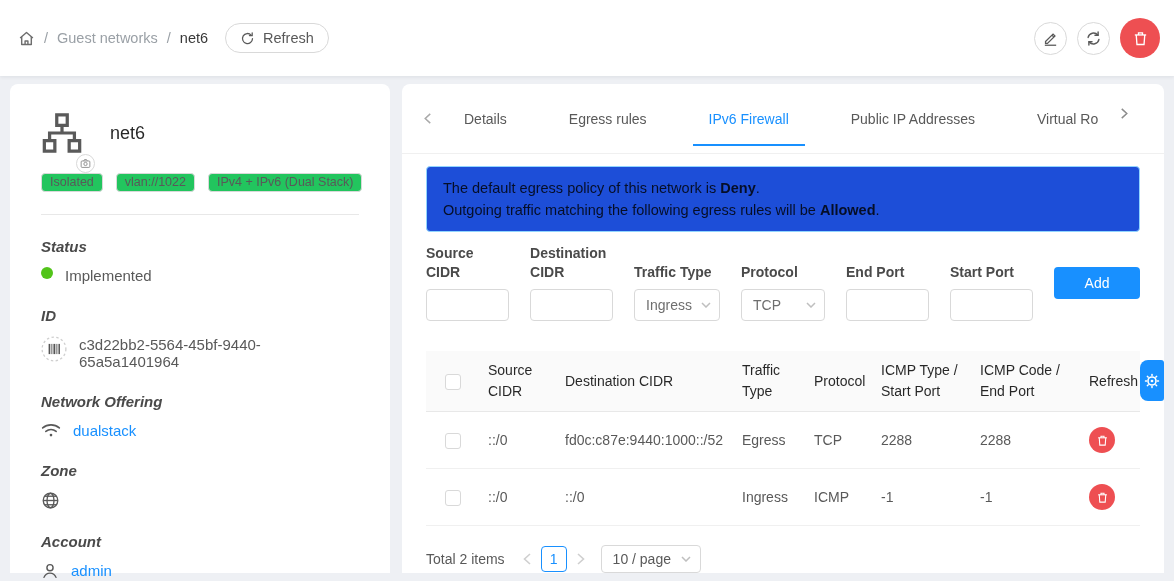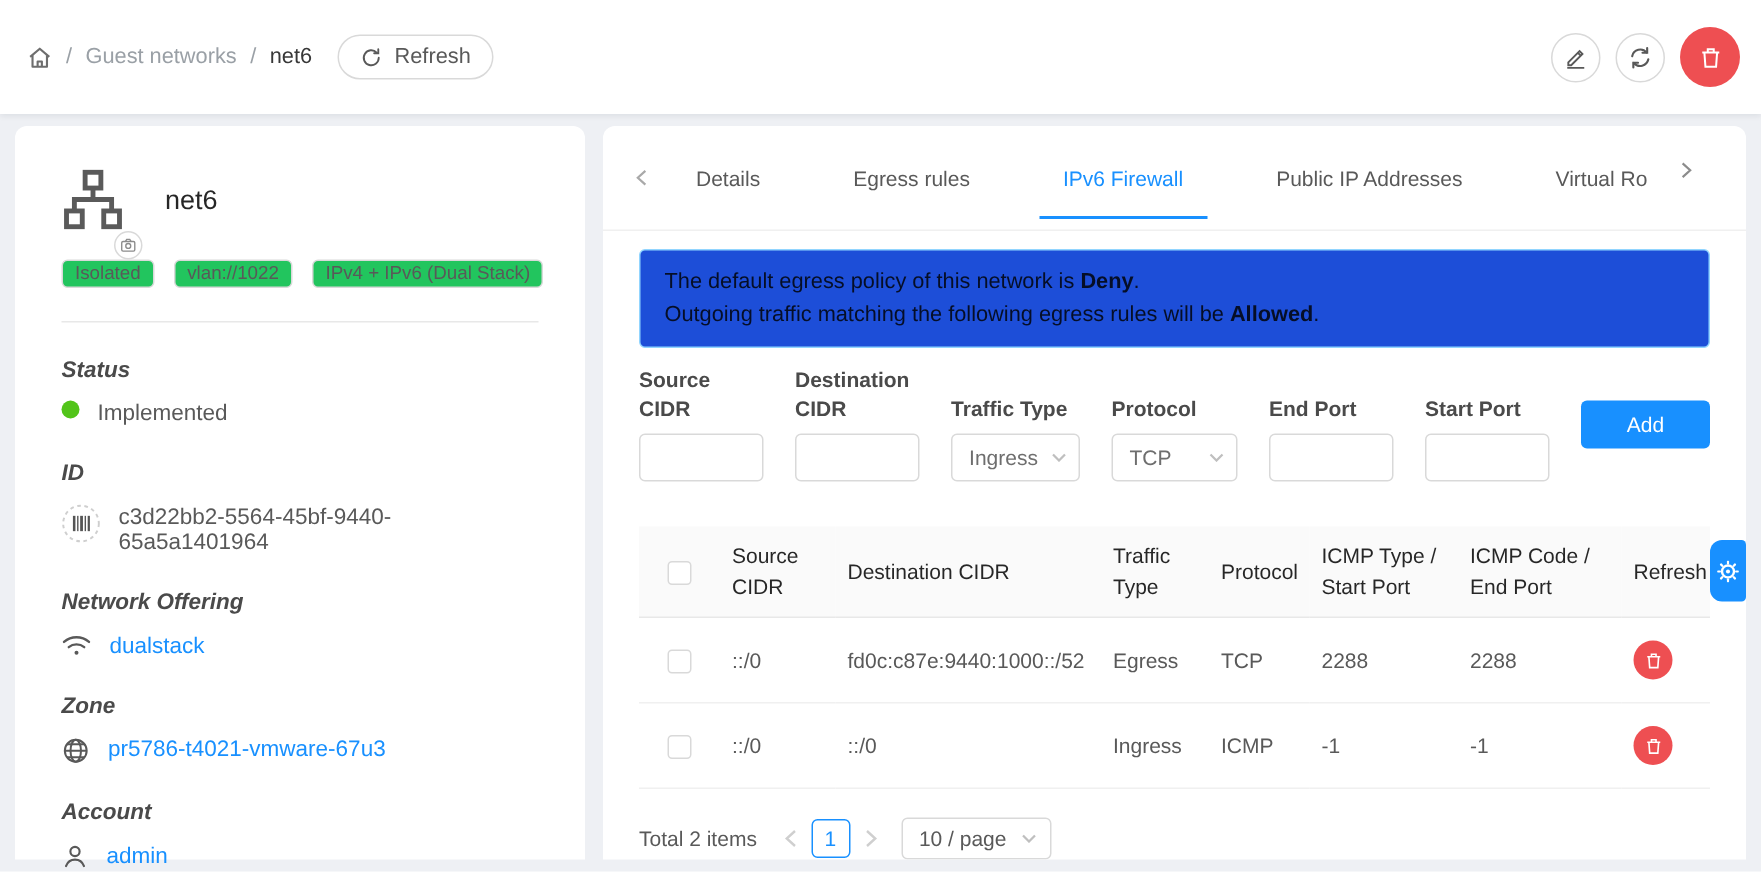--- a/index.html
+++ b/index.html
@@ -283,21 +283,20 @@
       <div class="side-value">
         <span>
           <svg width="19" height="19" viewBox="0 0 24 24" fill="none" stroke="#595959" stroke-width="1.7">
               <circle cx="12" cy="12" r="9.2"></circle>
               <path d="M2.8 12h18.4"></path>
               <path d="M4.6 6.6h14.8"></path>
               <path d="M4.6 17.4h14.8"></path>
               <ellipse cx="12" cy="12" rx="4.4" ry="9.2"></ellipse>
             </svg>
         </span>
-        <a class="blue-link">pr5786-t4021-vmware-67u3</a>
       </div>
     </div>
 
     <div class="side-section">
       <div class="side-label">Account</div>
       <div class="side-value">
         <span>
           <svg width="18" height="18" viewBox="0 0 24 24" fill="none" stroke="#595959" stroke-width="1.9" stroke-linecap="round">
               <circle cx="12" cy="7.6" r="4.1"></circle>
               <path d="M4 20.5c1.6-4.3 5-5.7 8-5.7s6.4 1.4 8 5.7"></path>

